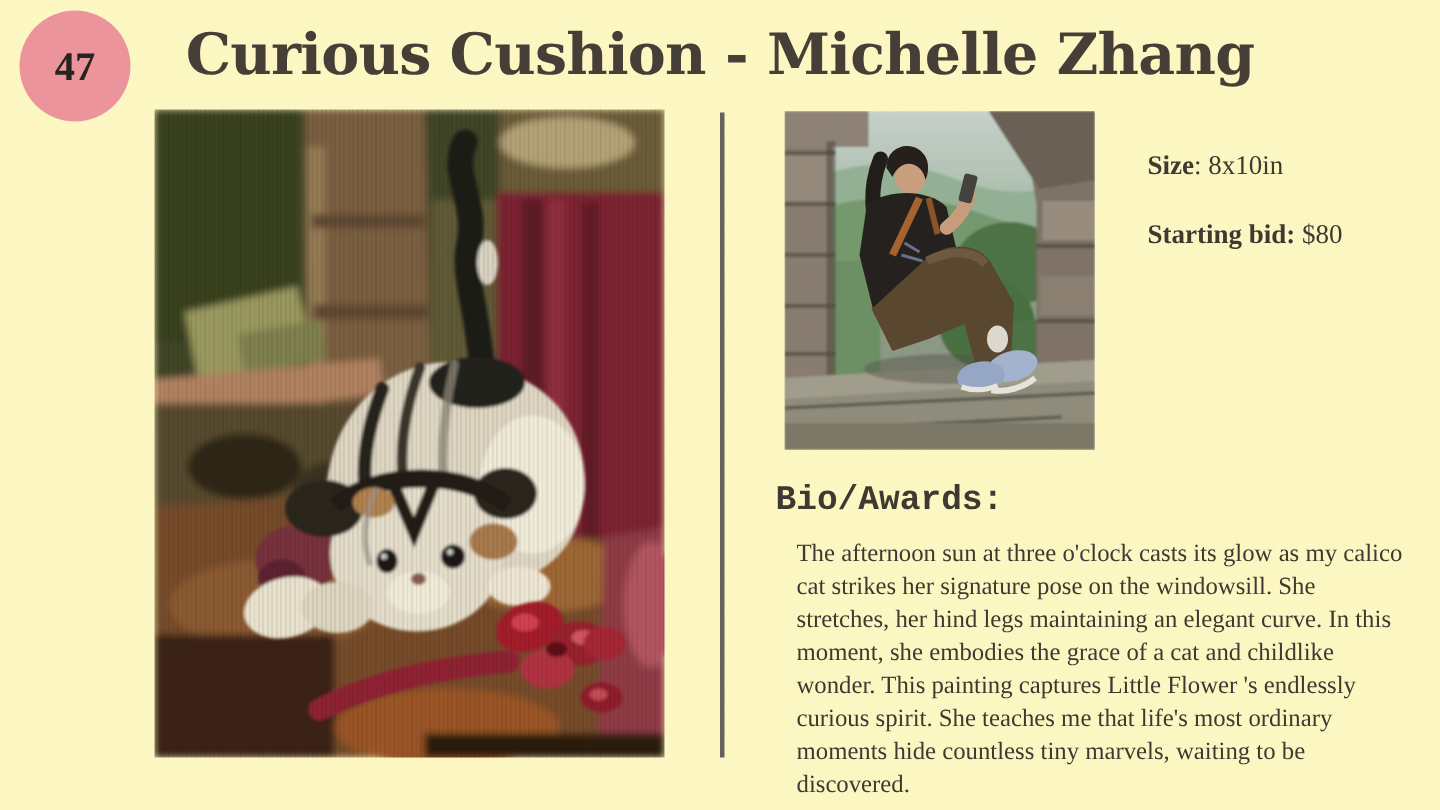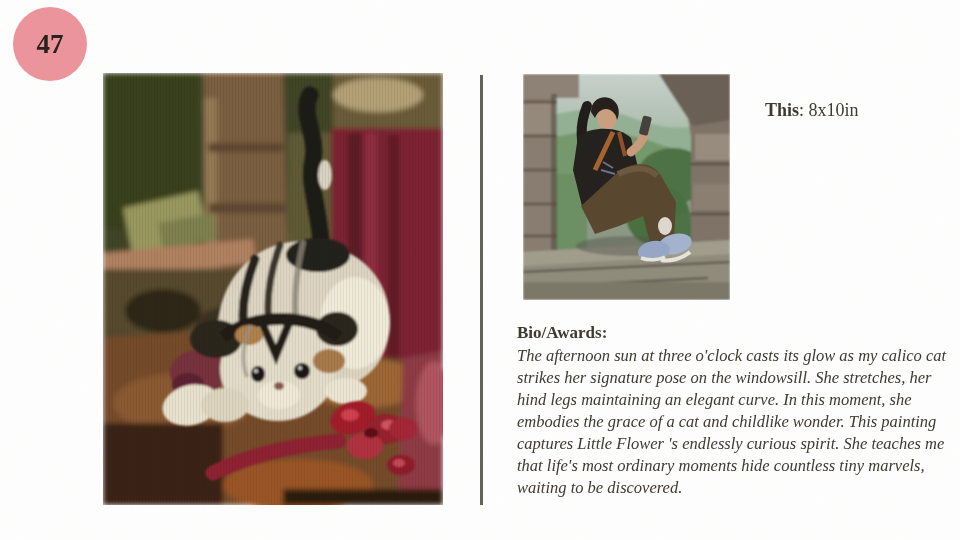--- a/index.html
+++ b/index.html
@@ -1,57 +1,58 @@
 <!DOCTYPE html>
 <html><head>
 <meta charset="utf-8">
 <style>
   html,body{margin:0;padding:0;}
   body{width:960px;height:540px;overflow:hidden;background:#d8d3c6;}
-  .stage{position:relative;width:960px;height:540px;background:#ffffff;overflow:hidden;
+  .stage{position:relative;width:960px;height:540px;background:#fef9c3;overflow:hidden;
          font-family:"Liberation Serif", serif;color:#3e3931;}
   .texture{position:absolute;inset:0;pointer-events:none;opacity:.5;}
   .badge{position:absolute;left:13px;top:7px;width:74px;height:74px;border-radius:50%;
          display:flex;align-items:center;justify-content:center;
          font-size:27px;font-weight:bold;color:#27231f;}
   .title{position:absolute;left:0;right:0;top:13px;text-align:center;
          font-family:"DejaVu Serif","Liberation Serif",serif;
          font-size:38px;font-weight:700;color:#453f37;letter-spacing:-.5px;}
   .painting{position:absolute;left:103px;top:73px;width:340px;height:432px;}
   .painting svg{display:block;}
   .canvas-texture{position:absolute;inset:0;pointer-events:none;
          background:repeating-linear-gradient(90deg, rgba(20,15,5,.07) 0 1px, rgba(255,255,255,0) 1px 3px);}
   .divider{position:absolute;left:480px;top:75px;width:3px;height:430px;background:#64635b;}
   .photo{position:absolute;left:523px;top:74px;width:207px;height:226px;}
   .photo svg{display:block;}
   .details{position:absolute;left:765px;top:99px;font-size:18px;line-height:22px;}
   .detail-row{margin-bottom:24px;white-space:nowrap;}
   .detail-row span{white-space:pre-wrap;}
   .b{font-weight:700;}
   .bio{position:absolute;left:517px;top:322px;width:436px;font-size:16.5px;line-height:22px;}
-  .bio-heading{font-weight:700;font-size:17px;margin:0 0 1px 0;}
-  .bio-text{margin:0;font-style:italic;}
+  .bio-heading{font-weight:700;font-size:23px;margin:0 0 1px 0;font-family:Liberation Mono, monospace;}
+  .bio-text{margin:14px;}
 </style>
 </head>
 <body>
 
 <div class="stage">
 
   <svg class="texture" width="960" height="540">
     <filter id="grain">
         <feTurbulence type="fractalNoise" baseFrequency="0.8" numOctaves="2" result="n"></feTurbulence>
       <feColorMatrix in="n" type="matrix" values="0 0 0 0 0.45  0 0 0 0 0.42  0 0 0 0 0.36  0 0 0 0.09 0"></feColorMatrix>
     </filter>
     <rect width="960" height="540" filter="url(#grain)"></rect>
   </svg>
 
   <div class="badge" style="background:#ec949b;">
     <span>47</span>
   </div>
 
+  <div class="title">Curious Cushion - Michelle Zhang</div>
 
   <div class="painting">
     <svg width="340" height="432" viewBox="0 0 340 432">
       <defs>
         <filter id="pb2" x="-10%" y="-10%" width="120%" height="120%">
             <feGaussianBlur stdDeviation="2.4"></feGaussianBlur>
           </filter>
         <filter id="pb1" x="-15%" y="-15%" width="130%" height="130%">
             <feGaussianBlur stdDeviation="1.2"></feGaussianBlur>
           </filter>
@@ -193,21 +194,24 @@
         <ellipse cx="152" cy="170" rx="17" ry="10" fill="#a3b2cd" transform="rotate(-14 152 170)"></ellipse>
         <ellipse cx="131" cy="177" rx="16" ry="10" fill="#96a7c6" transform="rotate(-8 131 177)"></ellipse>
         <path d="M138 186 C148 188 160 184 167 178" stroke="#e6e3da" stroke-width="4" fill="none"></path>
         <path d="M118 184 C126 187 136 186 142 183" stroke="#e6e3da" stroke-width="3.5" fill="none"></path>
       </g>
     </svg>
   </div>
 
   <div class="details">
     <div class="detail-row">
-      <span class="b">This</span><span>: </span><span>8x10in</span>
+      <span class="b">Size</span><span>: </span><span>8x10in</span>
+    </div>
+    <div class="detail-row">
+      <span class="b">Starting bid:</span><span> </span><span>$80</span>
     </div>
   </div>
 
   <div class="bio">
     <p class="bio-heading">Bio/Awards:</p>
     <p class="bio-text">The afternoon sun at three o'clock casts its glow as my calico cat strikes her signature pose on the windowsill. She stretches, her hind legs maintaining an elegant curve. In this moment, she embodies the grace of a cat and childlike wonder. This painting captures Little Flower 's endlessly curious spirit. She teaches me that life's most ordinary moments hide countless tiny marvels, waiting to be discovered.</p>
   </div>
 
 </div>
 

